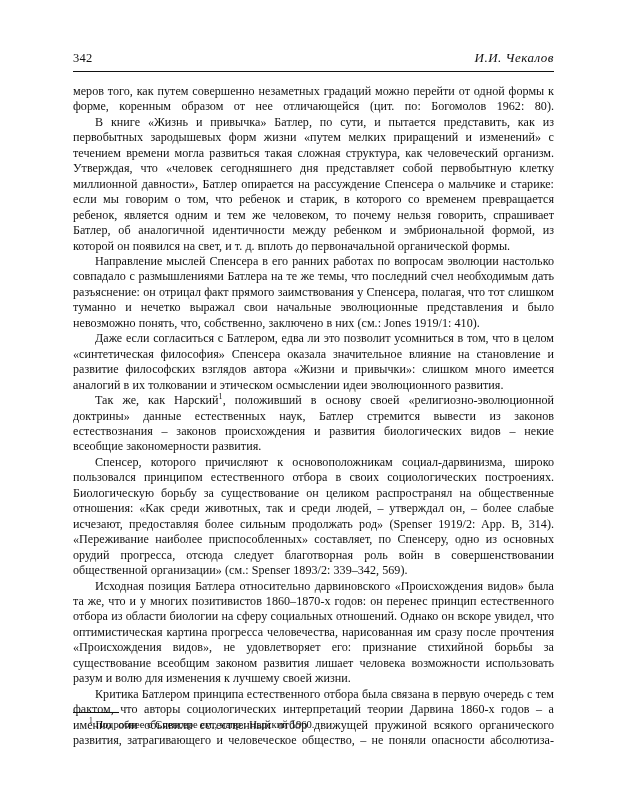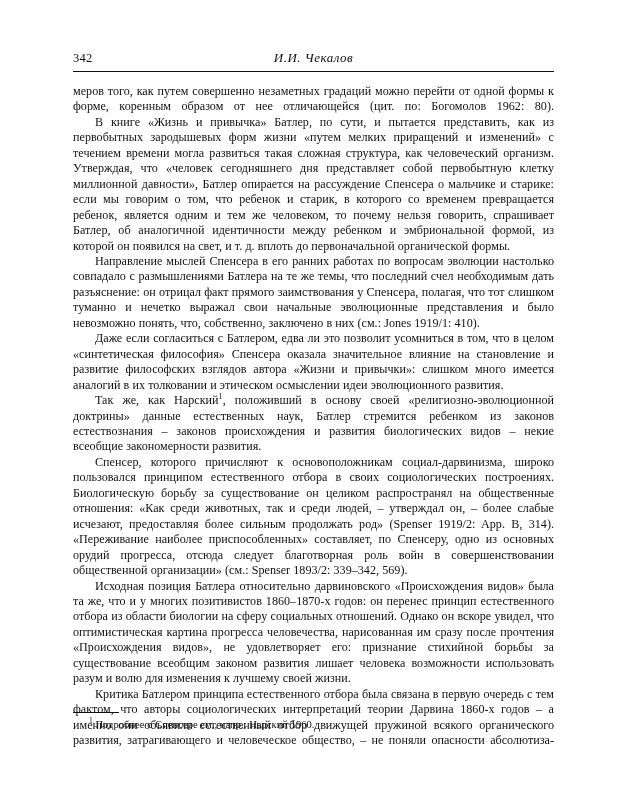--- a/index.html
+++ b/index.html
@@ -38,21 +38,21 @@
     top: 0;
     font-size: 12.5px;
     line-height: 16px;
     letter-spacing: 0.2px;
   }
   .head-title {
     position: absolute;
     left: 0;
     right: 0;
     top: 0;
-    text-align: center;
+    text-align: right;
     font-style: italic;
     font-size: 13px;
     line-height: 16px;
     letter-spacing: 0.5px;
   }
   .head-rule {
     position: absolute;
     left: 0;
     right: 0;
     top: 21px;
@@ -126,21 +126,21 @@
   <div class="text-block">
 
     <p class="para last-line-full">меров того, как путем совершенно незаметных градаций можно перейти от одной формы к форме, коренным образом от нее отличающейся (цит. по: Богомолов 1962: 80).</p>
 
     <p class="para indent">В книге «Жизнь и привычка» Батлер, по сути, и пытается представить, как из первобытных зародышевых форм жизни «путем мелких приращений и изменений» с течением времени могла развиться такая сложная структура, как человеческий организм. Утверждая, что «человек сегодняшнего дня представляет собой первобытную клетку миллионной давности», Батлер опирается на рассуждение Спенсера о мальчике и старике: если мы говорим о том, что ребенок и старик, в которого со временем превращается ребенок, является одним и тем же человеком, то почему нельзя говорить, спрашивает Батлер, об аналогичной идентичности между ребенком и эмбриональной формой, из которой он появился на свет, и т. д. вплоть до первоначальной органической формы.</p>
 
     <p class="para indent">Направление мыслей Спенсера в его ранних работах по вопросам эволюции настолько совпадало с размышлениями Батлера на те же темы, что последний счел необходимым дать разъяснение: он отрицал факт прямого заимствования у Спенсера, полагая, что тот слишком туманно и нечетко выражал свои начальные эволюционные представления и было невозможно понять, что, собственно, заключено в них (см.: Jones 1919/1: 410).</p>
 
     <p class="para indent">Даже если согласиться с Батлером, едва ли это позволит усомниться в том, что в целом «синтетическая философия» Спенсера оказала значительное влияние на становление и развитие философских взглядов автора «Жизни и привычки»: слишком много имеется аналогий в их толковании и этическом осмыслении идеи эволюционного развития.</p>
 
-    <p class="para indent"><span>Так же, как Нарский</span><sup class="fn-ref">1</sup><span>, положивший в основу своей «религиозно-эволюционной доктрины» данные естественных наук, Батлер стремится ребенком из законов естествознания – законов происхождения и развития биологических видов – некие всеобщие закономерности развития.</span></p>
+    <p class="para indent"><span>Так же, как Нарский</span><sup class="fn-ref">1</sup><span>, положивший в основу своей «религиозно-эволюционной доктрины» данные естественных наук, Батлер стремится вывести из законов естествознания – законов происхождения и развития биологических видов – некие всеобщие закономерности развития.</span></p>
 
 
     <p class="para indent">Спенсер, которого причисляют к основоположникам социал-дарвинизма, широко пользовался принципом естественного отбора в своих социологических построениях. Биологическую борьбу за существование он целиком распространял на общественные отношения: «Как среди животных, так и среди людей, – утверждал он, – более слабые исчезают, предоставляя более сильным продолжать род» (Spenser 1919/2: App. B, 314). «Переживание наиболее приспособленных» составляет, по Спенсеру, одно из основных орудий прогресса, отсюда следует благотворная роль войн в совершенствовании общественной организации» (см.: Spenser 1893/2: 339–342, 569).</p>
 
     <p class="para indent">Исходная позиция Батлера относительно дарвиновского «Происхождения видов» была та же, что и у многих позитивистов 1860–1870-х годов: он перенес принцип естественного отбора из области биологии на сферу социальных отношений. Однако он вскоре увидел, что оптимистическая картина прогресса человечества, нарисованная им сразу после прочтения «Происхождения видов», не удовлетворяет его: признание стихийной борьбы за существование всеобщим законом развития лишает человека возможности использовать разум и волю для изменения к лучшему своей жизни.</p>
 
     <p class="para indent last-line-full">Критика Батлером принципа естественного отбора была связана в первую очередь с тем фактом, что авторы социологических интерпретаций теории Дарвина 1860-х годов – а именно они объявили естественный отбор движущей пружиной всякого органического развития, затрагивающего и человеческое общество, – не поняли опасности абсолютиза-</p>
 
   </div>
 

